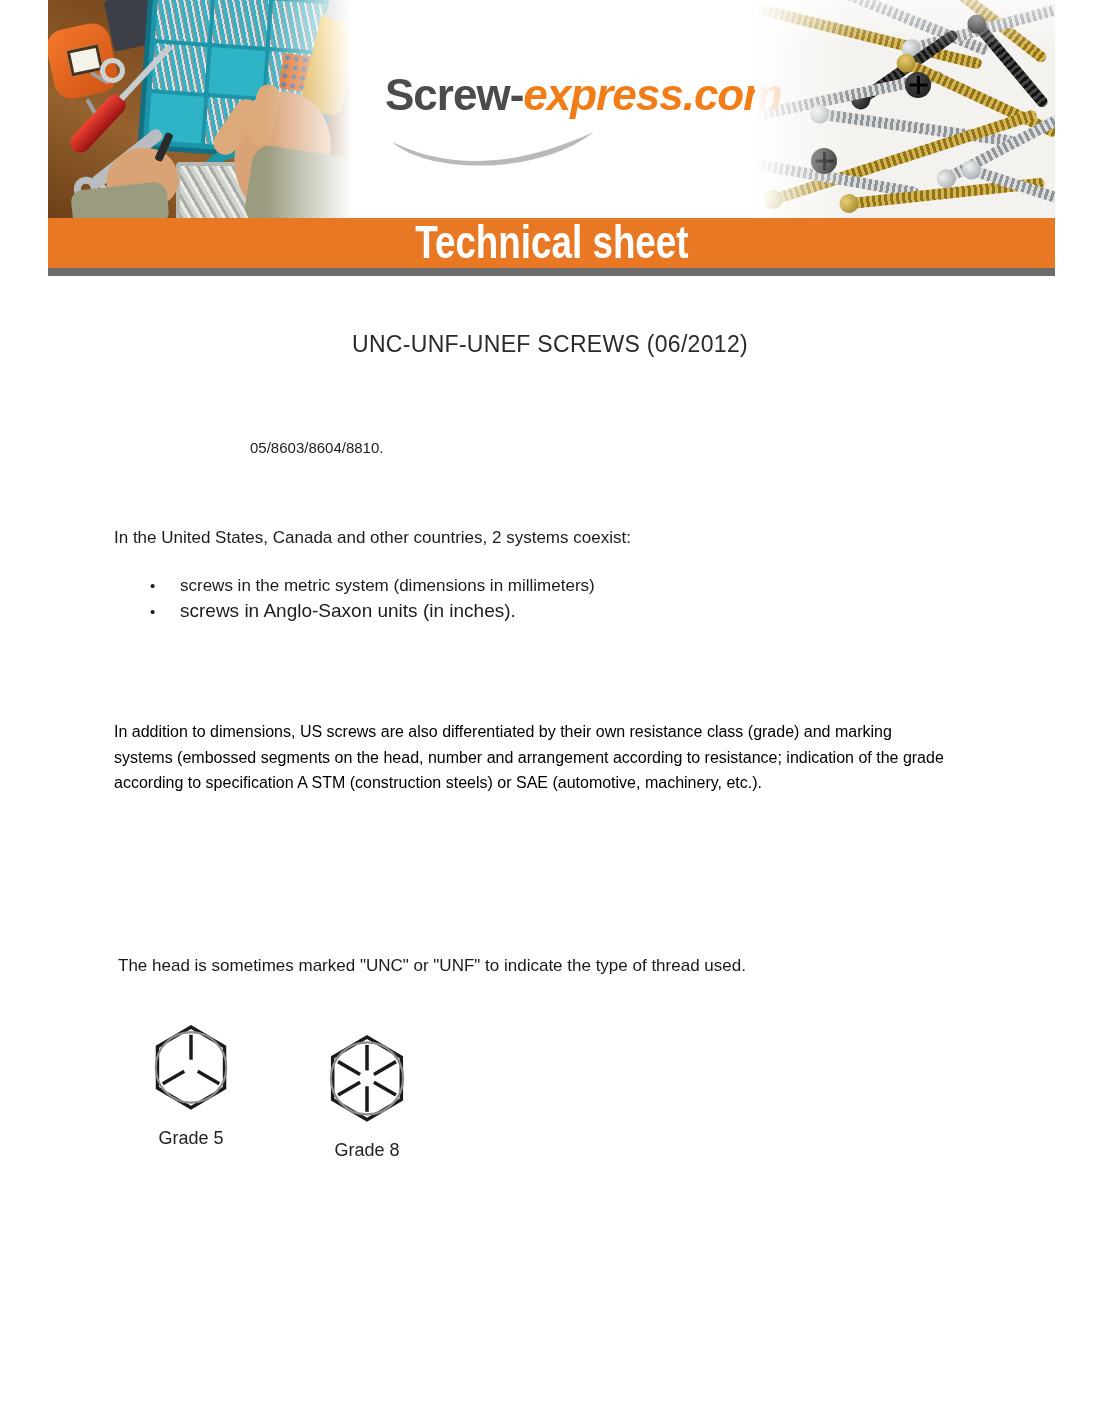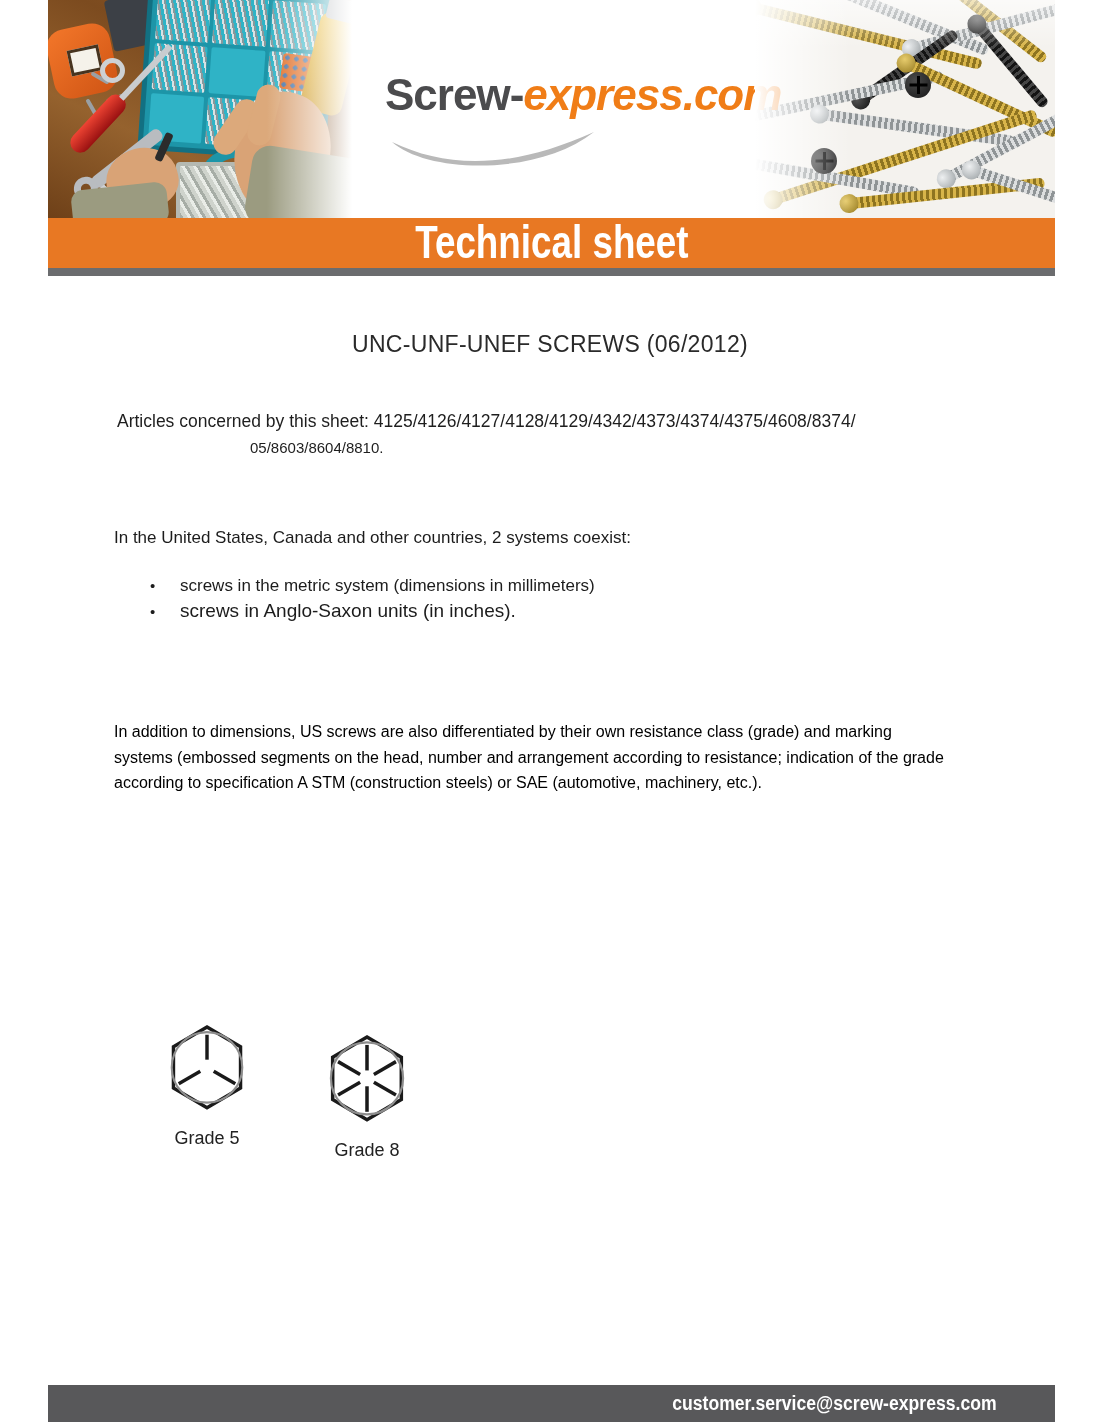--- a/index.html
+++ b/index.html
@@ -77,21 +77,21 @@
   .bullets .b2{font-size:19px;line-height:26px;}
   .sectitle{position:absolute;left:0;top:669px;width:1100px;text-align:center;font-size:22px;color:#222;}
   .para1{position:absolute;left:114px;top:719px;width:840px;font-size:16px;line-height:1.6;color:#000000;}
   .para2{position:absolute;left:118px;top:814px;width:850px;font-size:18.5px;line-height:1.45;color:#1a1a1a;}
   .para3{position:absolute;left:117px;top:888px;width:880px;font-size:16.5px;color:#1e1e1e;}
   .para4{position:absolute;left:118px;top:956px;width:880px;font-size:17px;color:#1a1a1a;}
 
   
   .grade-fig{position:absolute;text-align:center;width:110px;}
   .grade-fig .lbl{margin-top:2px;font-size:18px;color:#222;}
-  .gf1{left:152px;top:1018px;}
+  .gf1{left:136px;top:1018px;}
   .gf2{left:312px;top:1028px;}
 
   
   .footer{position:absolute;left:48px;top:1385px;width:1007px;height:37px;background:#58585a;box-sizing:border-box;text-align:right;padding-right:58px;}
   .footer .t{display:inline-block;color:#fff;font-weight:bold;font-size:20px;line-height:37px;transform:scaleX(0.88);transform-origin:right center;}
 </style>
 </head>
 <body>
 
 <div id="page">
@@ -163,38 +163,38 @@
     <path d="M4 14 C 58 40, 122 42, 206 4 C 150 48, 40 46, 4 14 Z" fill="#b9b9b9"></path>
   </svg>
 
   <div class="banner">
     <span class="t">Technical sheet</span>
   </div>
   <div class="graybar"></div>
 
   <div class="doctitle">UNC-UNF-UNEF SCREWS (06/2012)</div>
 
-  <div class="articles1">Articles concerned by this sheet: 4125/4126/4127/4128/4129/4342/4373/4374/4375/4608/8374/</div>
   <div class="articles2">05/8603/8604/8810.</div>
 
   <div class="intro">In the United States, Canada and other countries, 2 systems coexist:</div>
 
   <div class="bullets">
     <div class="li">
       <span class="dot">•</span>
       <span class="b1">screws in the metric system (dimensions in millimeters)</span>
     </div>
     <div class="li">
       <span class="dot">•</span>
       <span class="b2">screws in Anglo-Saxon units (in inches).</span>
     </div>
   </div>
 
 
   <div class="para1">In addition to dimensions, US screws are also differentiated by their own resistance class (grade) and marking systems (embossed segments on the head, number and arrangement according to resistance; indication of the grade according to specification A STM (construction steels) or SAE (automotive, machinery, etc.).</div>
+  <div class="para4">The head is sometimes marked "UNC" or "UNF" to indicate the type of thread used.</div>
 
   <div class="grade-fig gf1">
     <svg width="86" height="104" viewBox="0 0 100 112">
       <polygon points="50,6 89,29 89,77 50,100 11,77 11,29" fill="none" stroke="#1a1a1a" stroke-width="4"></polygon>
       <circle cx="50" cy="53" r="41" fill="none" stroke="#8d8d8d" stroke-width="2.5"></circle>
       <line x1="50" y1="15" x2="50" y2="44" stroke="#1a1a1a" stroke-width="4"></line>
       <line x1="17.1" y1="72" x2="42.2" y2="57.5" stroke="#1a1a1a" stroke-width="4"></line>
       <line x1="82.9" y1="72" x2="57.8" y2="57.5" stroke="#1a1a1a" stroke-width="4"></line>
     </svg>
     <div class="lbl">Grade 5</div>
@@ -207,17 +207,14 @@
       <line x1="50" y1="15" x2="50" y2="44" stroke="#1a1a1a" stroke-width="4"></line>
       <line x1="50" y1="91" x2="50" y2="62" stroke="#1a1a1a" stroke-width="4"></line>
       <line x1="82.9" y1="34" x2="57.8" y2="48.5" stroke="#1a1a1a" stroke-width="4"></line>
       <line x1="17.1" y1="34" x2="42.2" y2="48.5" stroke="#1a1a1a" stroke-width="4"></line>
       <line x1="17.1" y1="72" x2="42.2" y2="57.5" stroke="#1a1a1a" stroke-width="4"></line>
       <line x1="82.9" y1="72" x2="57.8" y2="57.5" stroke="#1a1a1a" stroke-width="4"></line>
     </svg>
     <div class="lbl">Grade 8</div>
   </div>
 
-  <div class="footer">
-    <span class="t">customer.service@screw-express.com</span>
-  </div>
 
 </div>
 
 </body></html>

